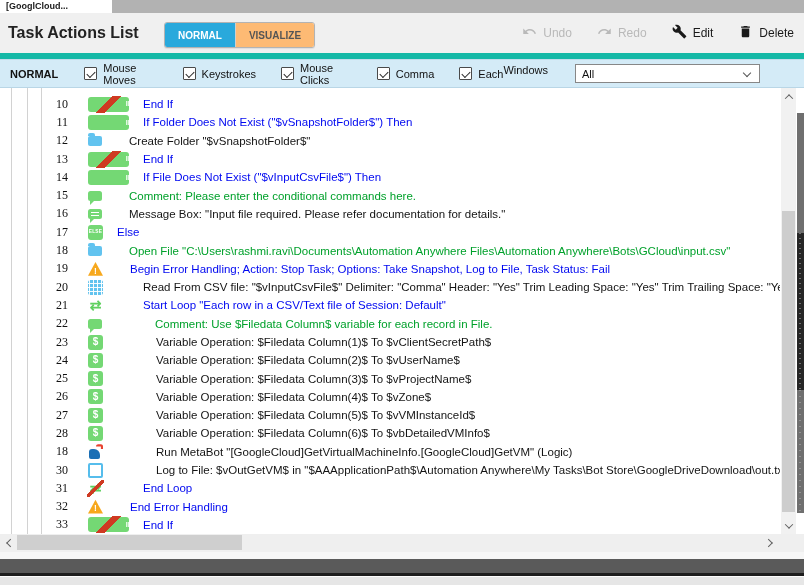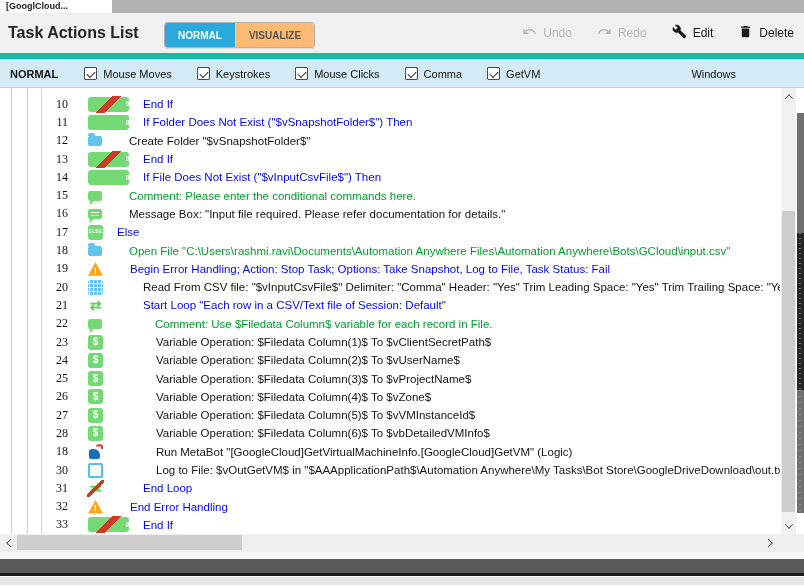--- a/index.html
+++ b/index.html
@@ -22,21 +22,21 @@
   .hdr-action.disabled{color:#b9b9b9;}
   .hdr-action svg{width:15px;height:15px;fill:currentColor;}
 
   
   .filterbar{height:29px;background:#d4ebf7;border-top:1px solid #c3ddeb;border-bottom:1px solid #b9d6e6;display:flex;align-items:center;font-size:11px;color:#111;}
   .filters-label{font-weight:bold;margin-left:10px;}
   .filter-group{display:flex;margin-left:26px;gap:25px;}
   .fcb{display:flex;align-items:center;gap:6px;}
   .cbox{width:13px;height:13px;background:#fff;border:1px solid #4a4a4a;border-radius:1px;position:relative;flex:0 0 auto;}
   .cbox.checked::after{content:"";position:absolute;left:2px;top:2.5px;width:7px;height:4px;border-left:1.6px solid #2b2b2b;border-bottom:1.6px solid #2b2b2b;transform:rotate(-45deg);}
-  .windows-wrap{margin-left:auto;display:flex;align-items:flex-start;gap:27px;margin-right:68px;}
+  .windows-wrap{margin-left:auto;display:flex;align-items:flex-start;gap:27px;margin-right:44px;}
   .dropdown{width:185px;height:19px;background:#fff;border:1px solid #878787;display:flex;align-items:center;padding-left:6px;position:relative;font-size:11px;color:#111;}
   .dropdown .chev{position:absolute;right:9px;top:5px;width:6px;height:6px;border-right:1.5px solid #555;border-bottom:1.5px solid #555;transform:rotate(45deg);}
 
   
   .list{position:relative;height:446px;background:#fff;overflow:hidden;}
   .vline{position:absolute;top:0;bottom:0;width:1px;background:#d2d2d2;}
   .rows{position:absolute;top:7px;left:0;width:780px;overflow:hidden;}
   .trow{height:18.3px;display:flex;align-items:center;white-space:nowrap;}
   .num{width:68px;text-align:right;font-family:"Liberation Serif",serif;font-size:12px;color:#111;flex:0 0 auto;padding-left:48px;}
   .t{font-size:11.5px;}
@@ -150,25 +150,29 @@
         <div class="fcb">
           <span class="cbox checked"></span>
           <span>Mouse Clicks</span>
         </div>
         <div class="fcb">
           <span class="cbox checked"></span>
           <span>Comma</span>
         </div>
         <div class="fcb">
           <span class="cbox checked"></span>
-          <span>GetVM</span>
+          <span>Each</span>
         </div>
       </div>
     <div class="windows-wrap">
       <span>Windows</span>
+      <div class="dropdown">
+        <span>All</span>
+        <span class="chev"></span>
+      </div>
     </div>
   </div>
 
   <div class="list">
     <div class="vline" style="left:11px"></div>
     <div class="vline" style="left:27px"></div>
     <div class="vline" style="left:41px"></div>
     <div class="rows">
         <div class="trow">
           <span class="num">10</span>

